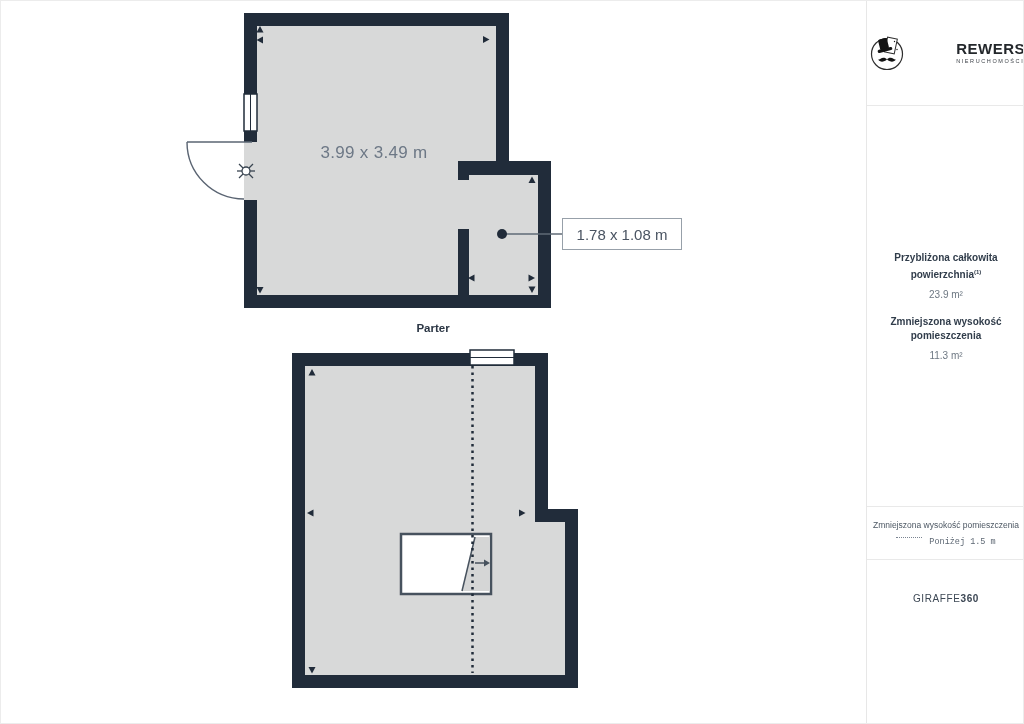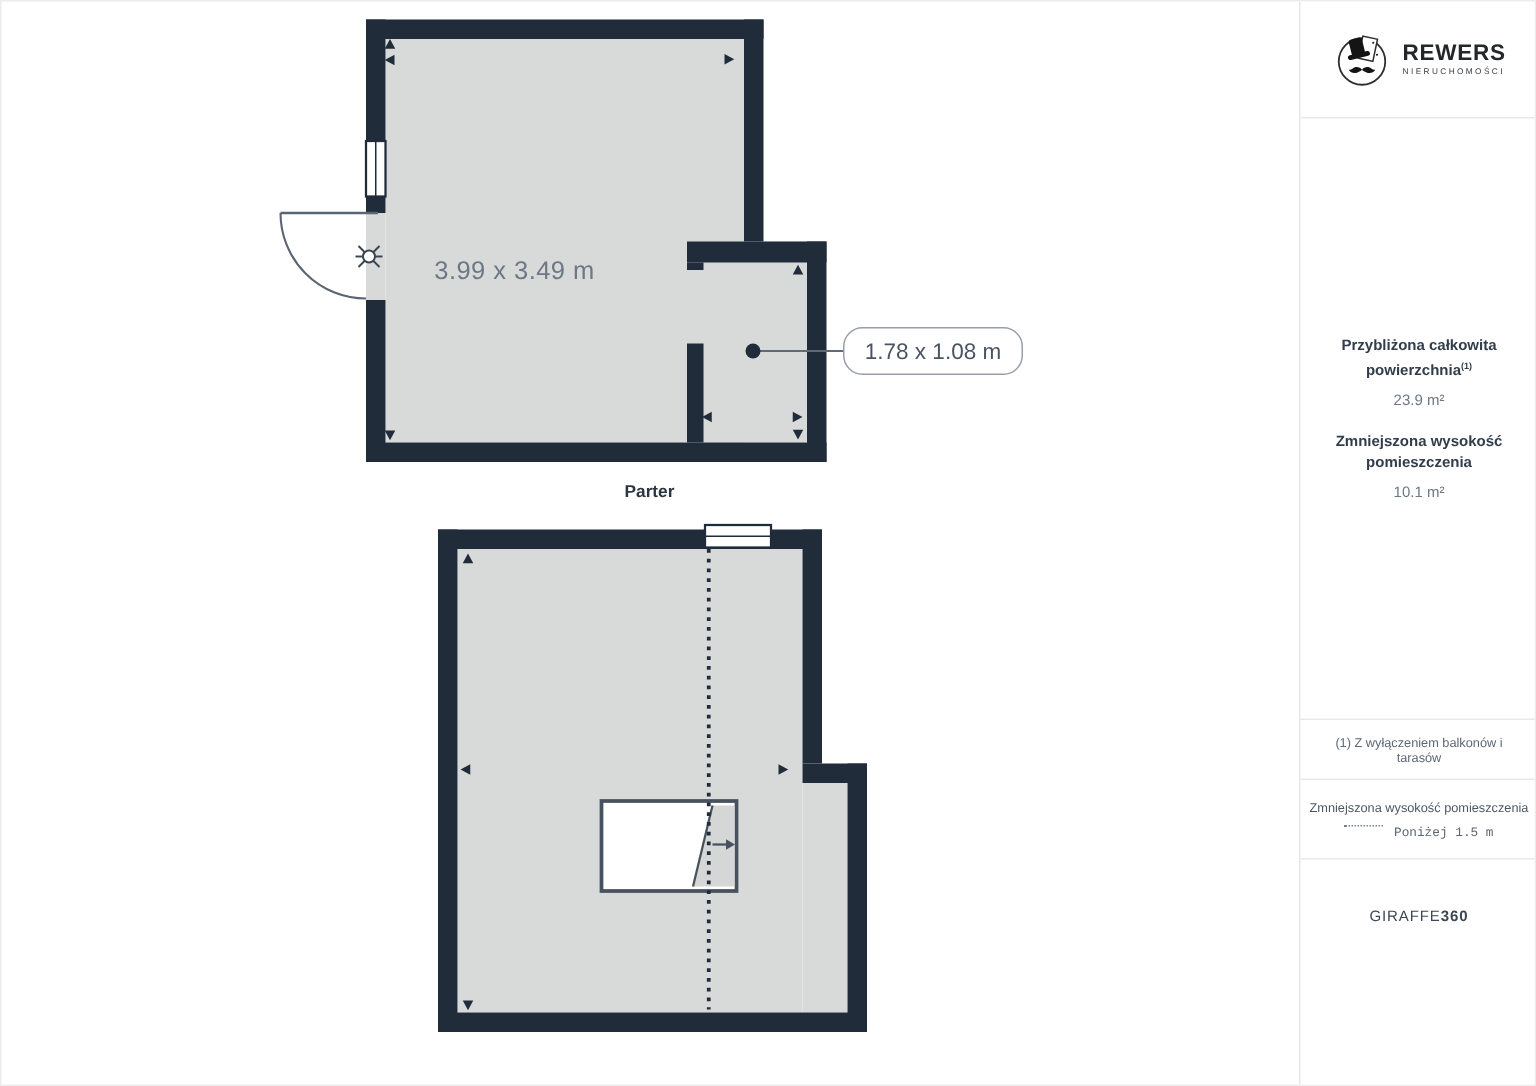--- a/index.html
+++ b/index.html
@@ -4,27 +4,27 @@
 <style>
   html,body{margin:0;padding:0;background:#ffffff;}
   *{box-sizing:border-box;}
   body{font-family:"Liberation Sans", sans-serif;}
   .page{position:relative;width:1024px;height:724px;background:#ffffff;border:1px solid #ececec;overflow:hidden;}
   .plan-svg{position:absolute;left:0;top:0;width:1024px;height:724px;}
   .overlay{position:absolute;}
   .dim-label{font-size:17px;letter-spacing:.3px;color:#6d7886;text-align:center;width:200px;}
   .floor-label{font-size:11.5px;font-weight:bold;color:#2b3644;text-align:center;width:120px;}
   .callout{position:absolute;left:561px;top:217px;width:120px;height:32px;background:#ffffff;
-           border:1.5px solid #97a0a9;border-radius:13px;display:flex;align-items:center;justify-content:center;
+           border:1.5px solid #97a0a9;border-radius:0;display:flex;align-items:center;justify-content:center;
            font-size:15px;color:#4a5462;}
   
   .sidebar{position:absolute;left:865px;top:0;width:159px;height:724px;background:#ffffff;
            border-left:1px solid #e7e7e7;display:flex;flex-direction:column;}
   .sb-sec{border-bottom:1px solid #e9e9e9;width:100%;}
-  .sb-logo{height:78px;display:flex;align-items:center;justify-content:center;gap:7px;}
+  .sb-logo{height:105px;display:flex;align-items:center;justify-content:space-between;gap:7px;}
   .logo-text{display:flex;flex-direction:column;line-height:1;}
   .logo-title{font-size:15px;font-weight:600;letter-spacing:.5px;color:#23272b;}
   .logo-sub{font-size:5.5px;letter-spacing:1.6px;color:#3a3f45;margin-top:3px;}
   .sb-info{height:401px;display:flex;flex-direction:column;align-items:center;justify-content:center;
            text-align:center;padding:0 10px;transform:translateY(0);}
   .sb-h{font-size:10px;font-weight:bold;color:#313d4b;line-height:14px;}
   .sb-h sup{font-size:6px;}
   .sb-v{font-size:10px;color:#6e7883;margin-top:7px;}
   .sb-gap{margin-top:15px;}
   .sb-footnote{height:40px;display:flex;align-items:center;justify-content:center;
@@ -130,21 +130,21 @@
 
       <g fill="#212c3a">
         <polygon points="311,368 307.5,374.5 314.5,374.5"></polygon>
         <polygon points="306,512 312.5,508.5 312.5,515.5"></polygon>
         <polygon points="524.5,512 518,508.5 518,515.5"></polygon>
         <polygon points="311,672.5 307.5,666 314.5,666"></polygon>
       </g>
     </g>
   </svg>
 
-  <div class="overlay dim-label" style="left:242px;top:142px;margin-top:28px;">3.99 x 3.49 m</div>
+  <div class="overlay dim-label" style="left:273px;top:142px;">3.99 x 3.49 m</div>
 
   <div class="callout">
     <span>1.78 x 1.08 m</span>
   </div>
 
   <div class="overlay floor-label" style="left:372px;top:321px;text-align:center;">Parter</div>
 
 
   <div class="overlay floor-label" style="left:374px;top:736px;">Piętro 1</div>
 
@@ -169,24 +169,23 @@
         <span class="logo-sub">NIERUCHOMOŚCI</span>
       </div>
     </div>
 
     <div class="sb-sec sb-info">
       <div class="sb-h">
         <span>Przybliżona całkowita powierzchnia</span><sup>(1)</sup>
       </div>
       <div class="sb-v">23.9 m²</div>
       <div class="sb-h sb-gap">Zmniejszona wysokość pomieszczenia</div>
-      <div class="sb-v">10.1 m²</div>
-    </div>
-
-    <div class="sb-sec sb-footnote">(1) Z wyłączeniem balkonów i tarasów</div>
+      <div class="sb-v">11.3 m²</div>
+    </div>
+
 
     <div class="sb-sec sb-legend">
       <div class="legend-title">Zmniejszona wysokość pomieszczenia</div>
       <div class="legend-row">
         <span class="dash-swatch"></span>
         <span>Poniżej 1.5 m</span>
       </div>
     </div>
 
     <div class="sb-sec sb-disc" style="border-bottom:none;">

